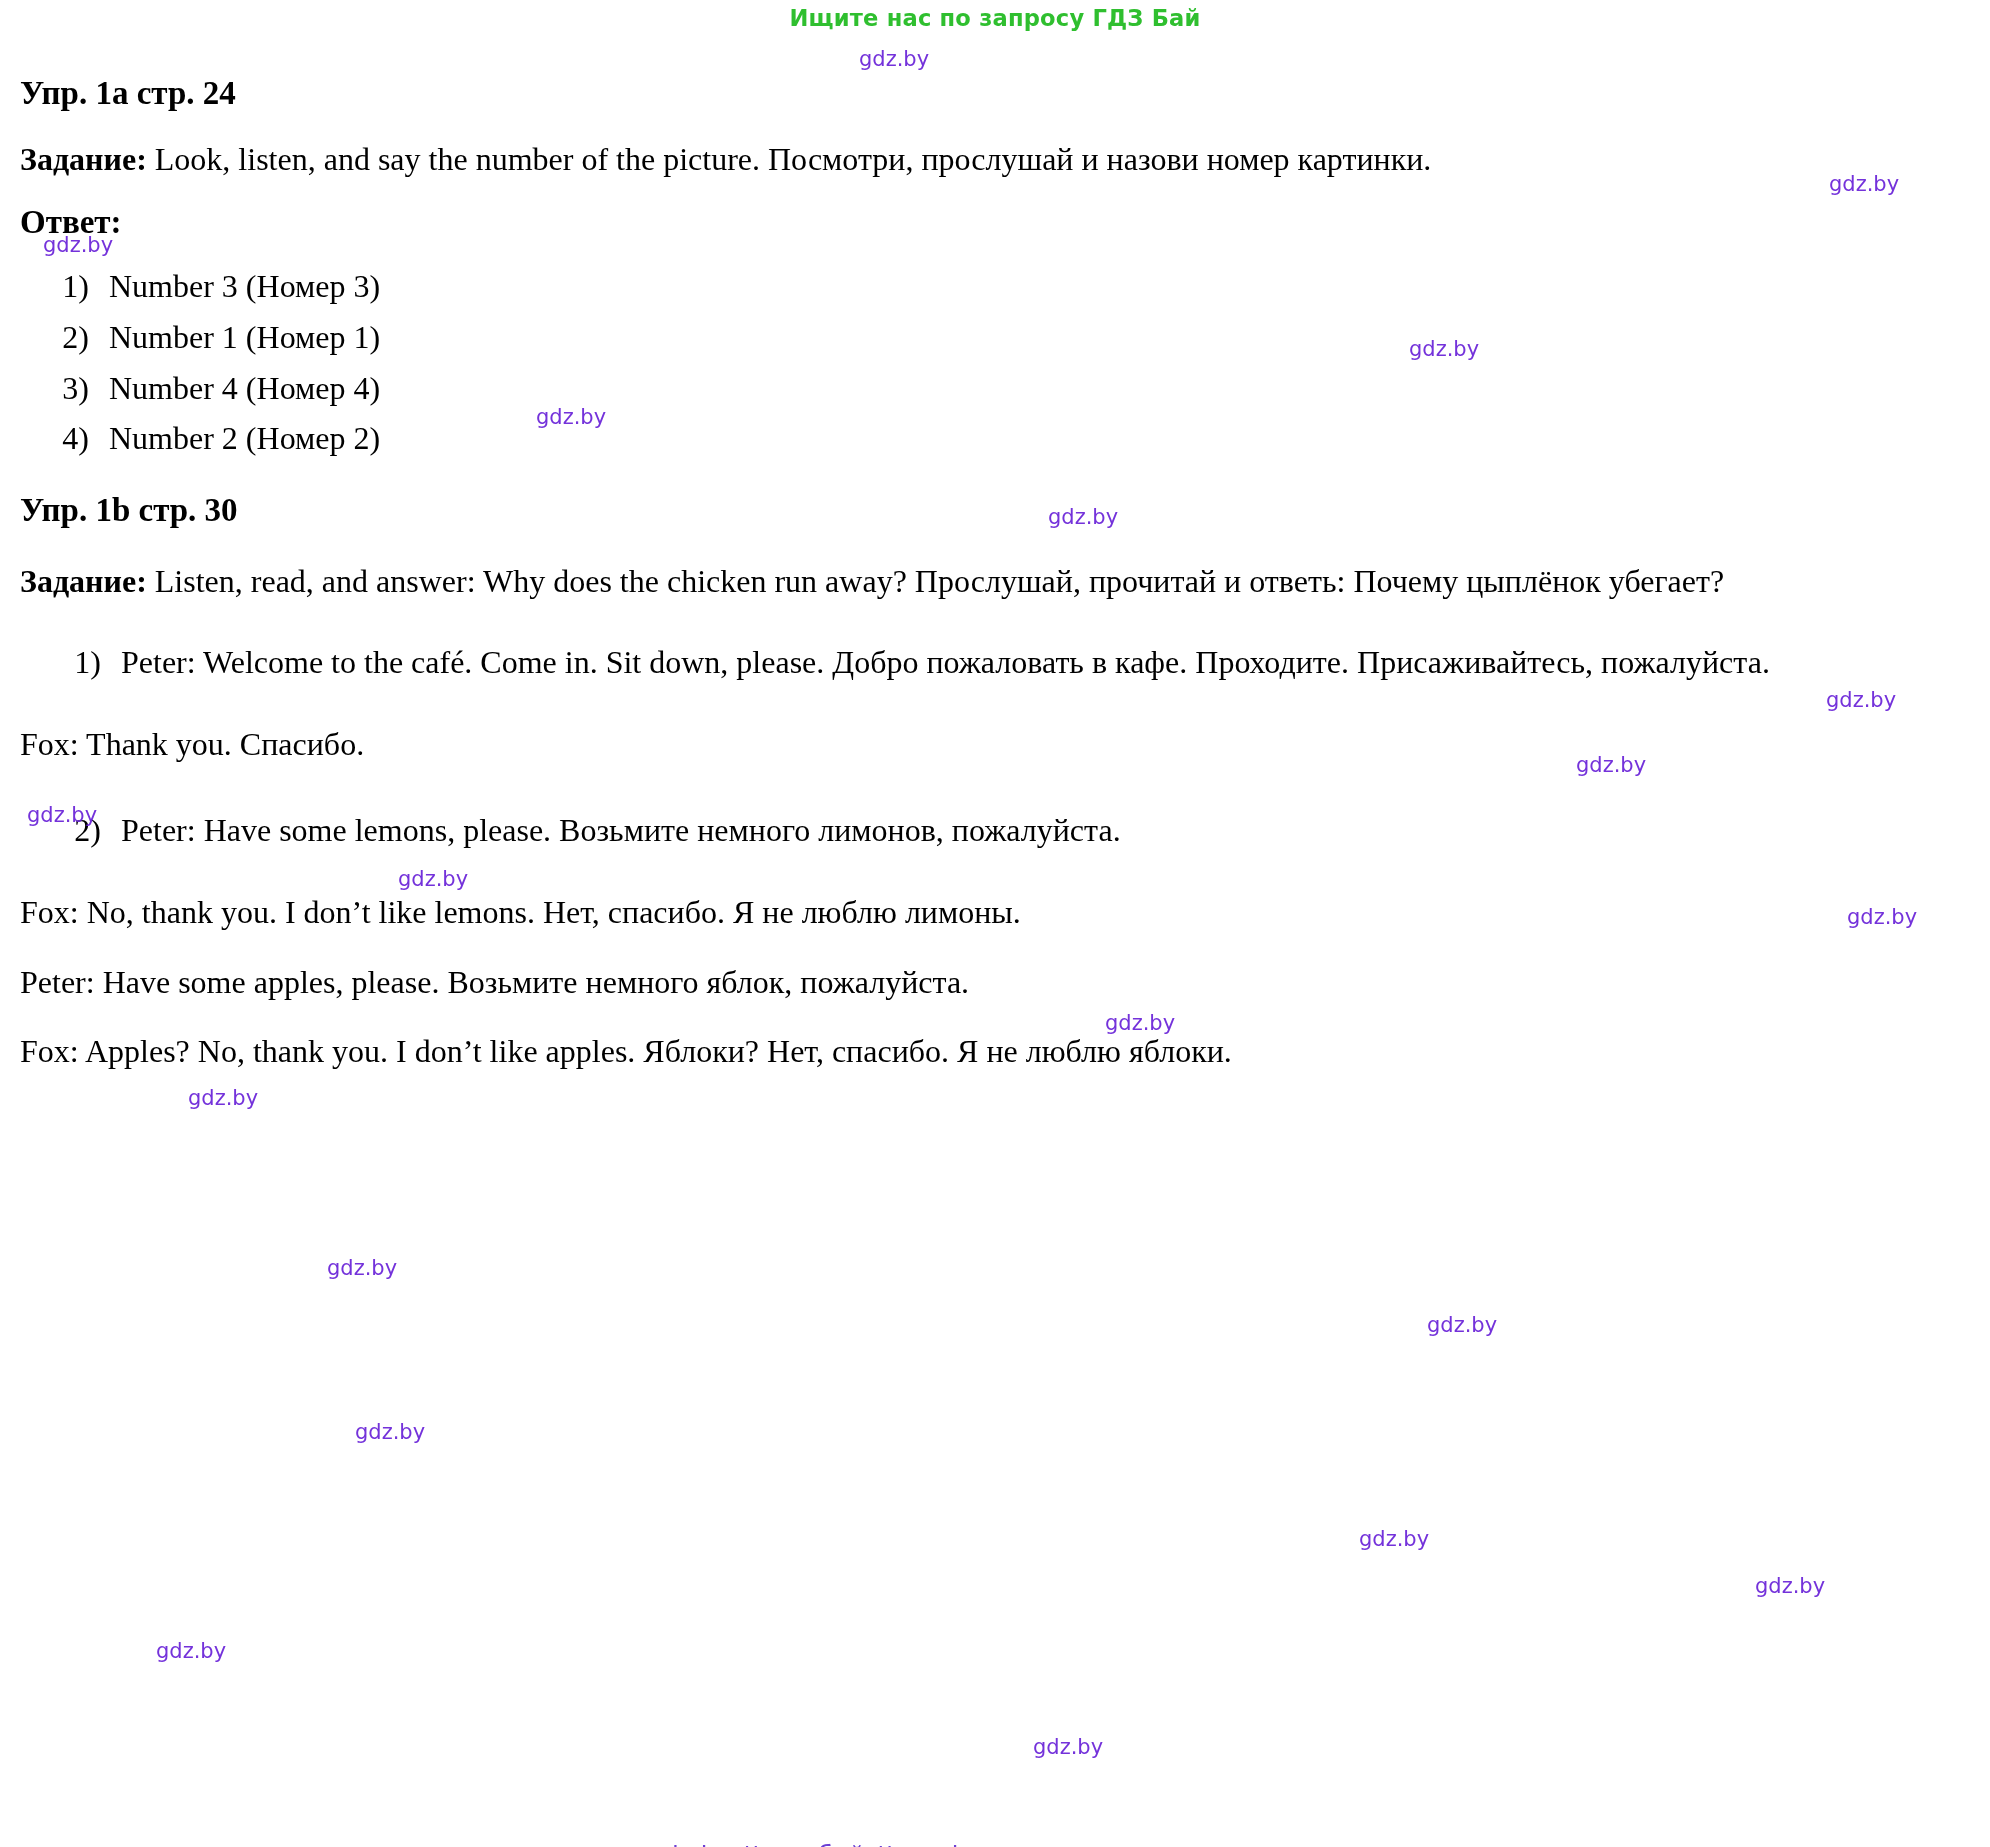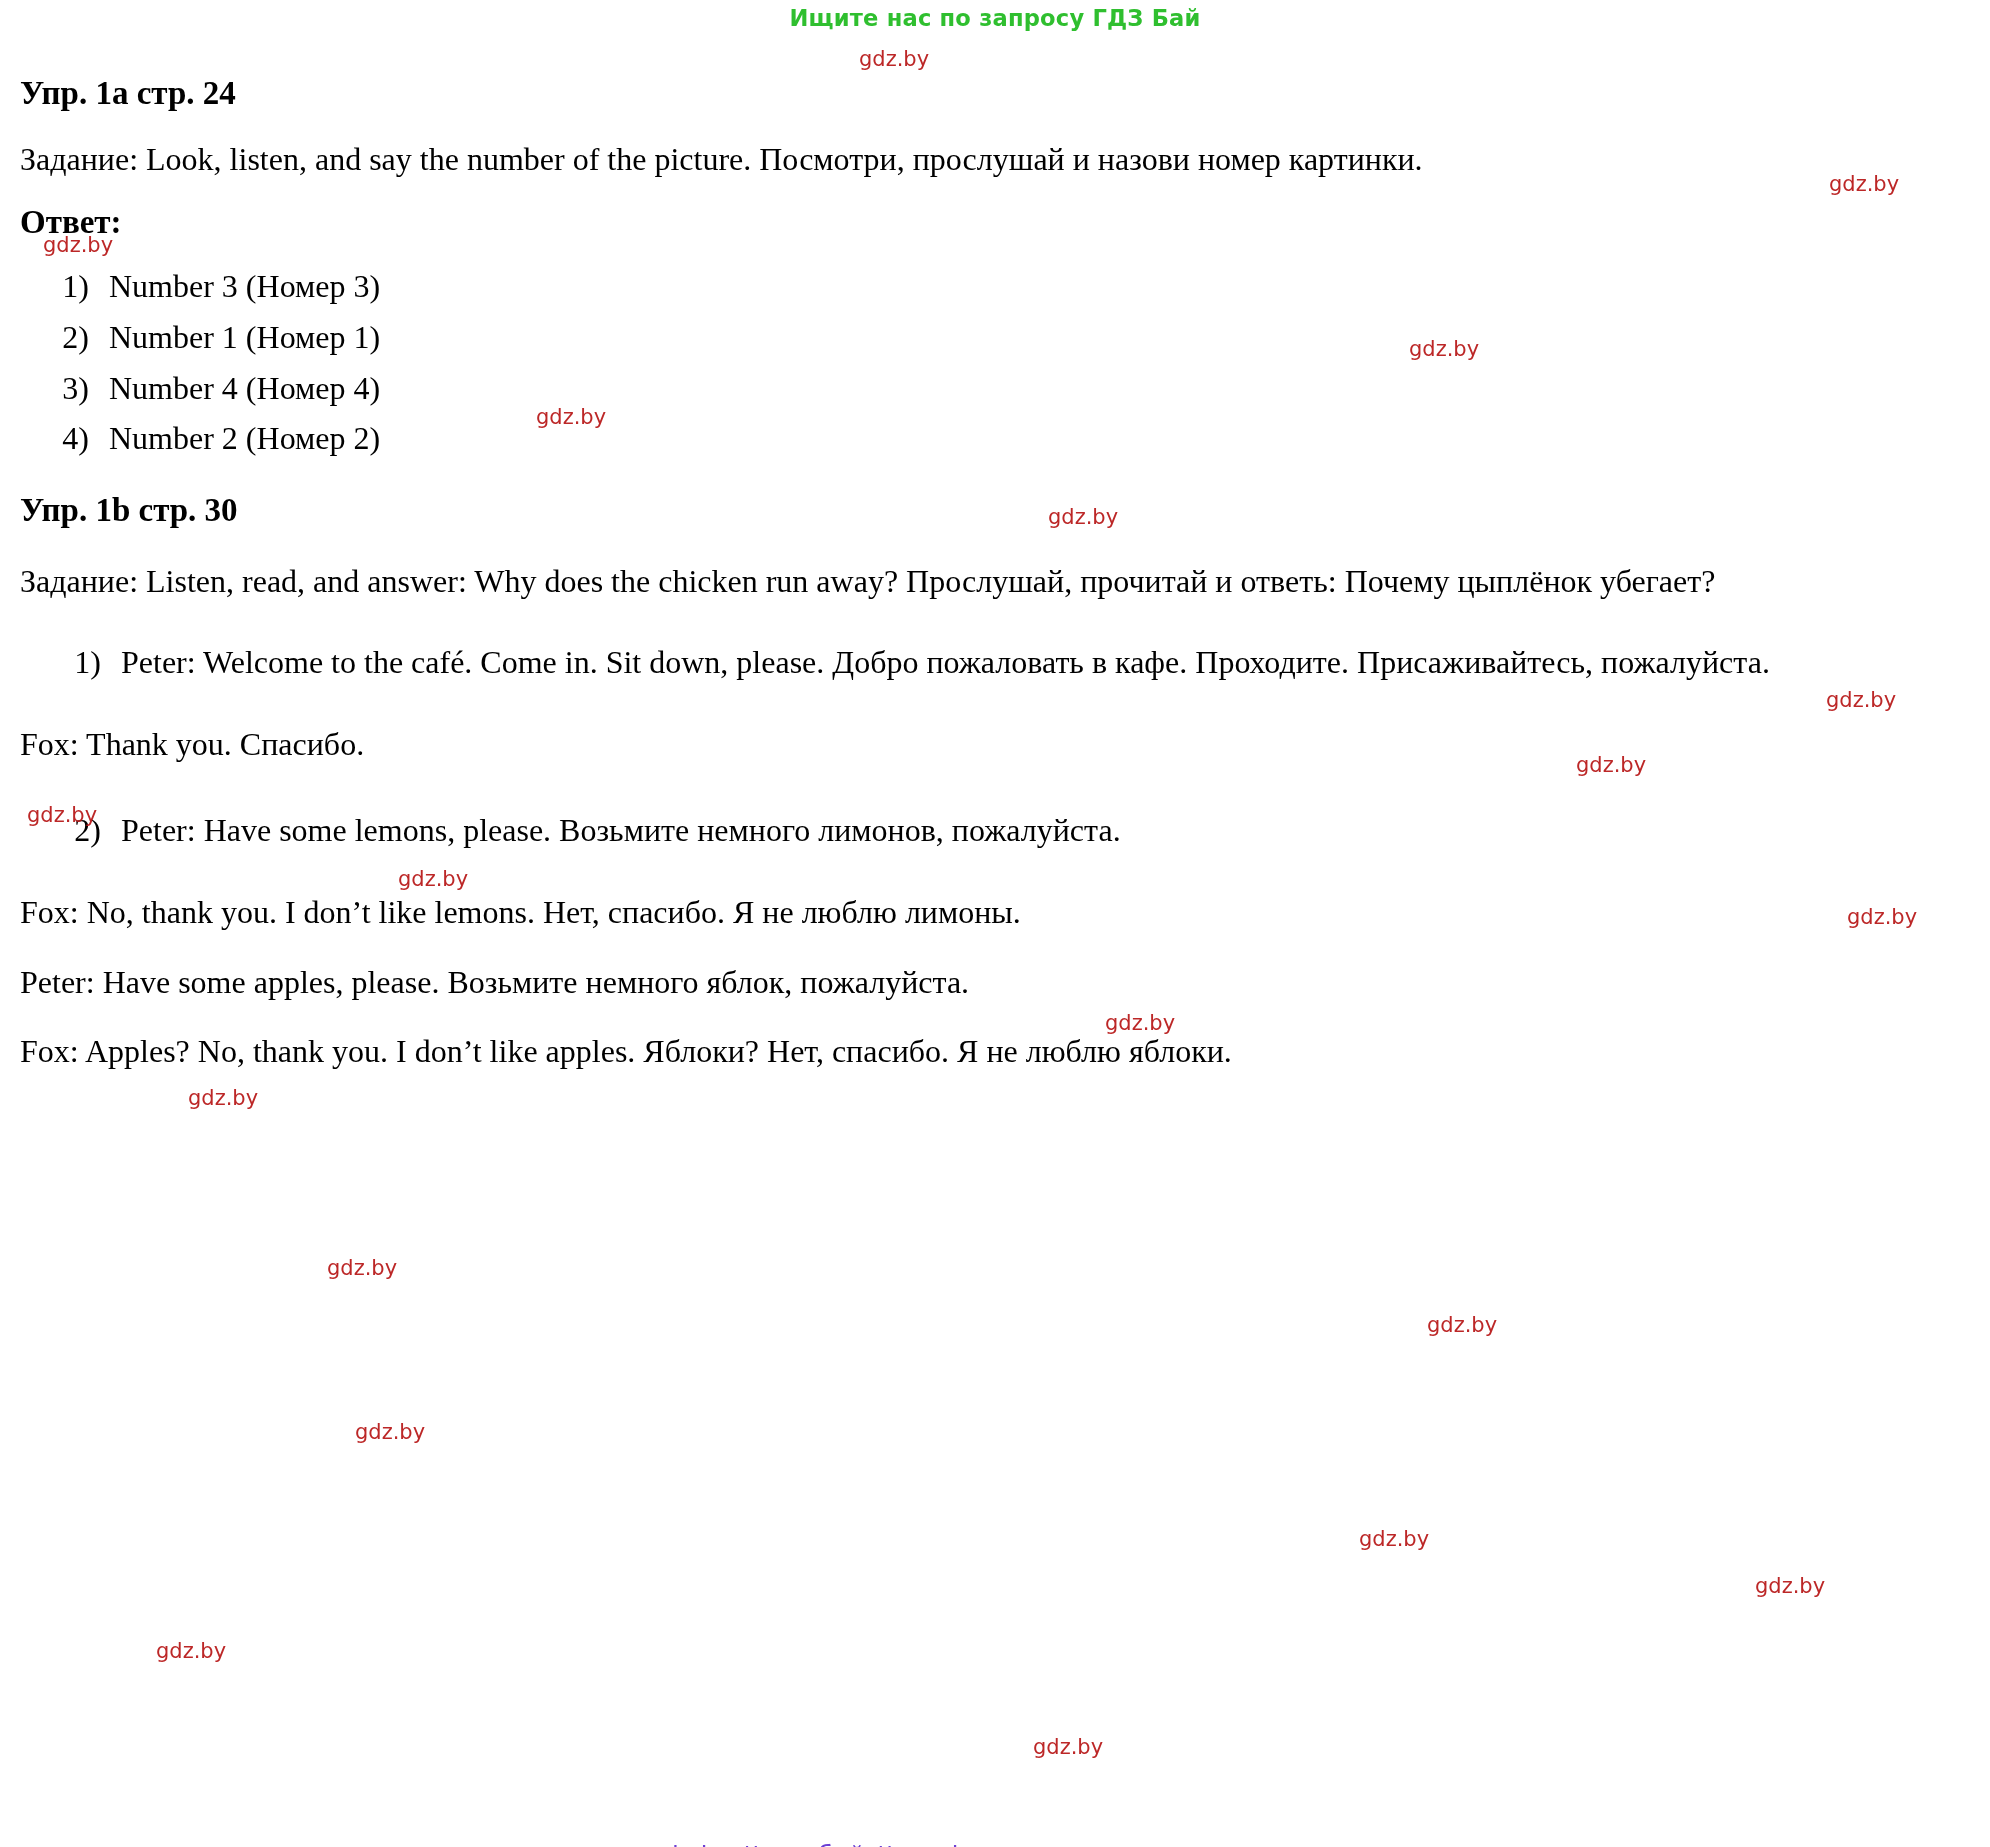--- a/index.html
+++ b/index.html
@@ -52,21 +52,21 @@
     line-height: 1.3;
   }
   .spacer-28 { height: 25px; }
   .spacer-22 { height: 20px; }
   .task-par {
     font-size: 32px;
     line-height: 1.55;
     margin: 0;
     text-align: left;
   }
-  .task-par b { font-weight: normal; }
+  .task-par b { font-weight: bold; }
   .answer-label {
     font-size: 33px;
     font-weight: bold;
     margin: 0;
   }
   ol.numlist {
     list-style: none;
     margin: 0;
     padding: 0;
   }
@@ -98,21 +98,21 @@
     display: inline-block;
     width: 69px;
     text-align: right;
     padding-right: 20px;
     text-indent: 0;
   }
   .wm {
     position: absolute;
     font-family: "DejaVu Sans", sans-serif;
     font-size: 21px;
-    color: #b91c1c;
+    color: #6d28d9;
     opacity: 0.95;
     white-space: nowrap;
     pointer-events: none;
   }
   .footer {
     position: absolute;
     left: 0;
     bottom: 9px;
     width: 1630px;
     text-align: center;

